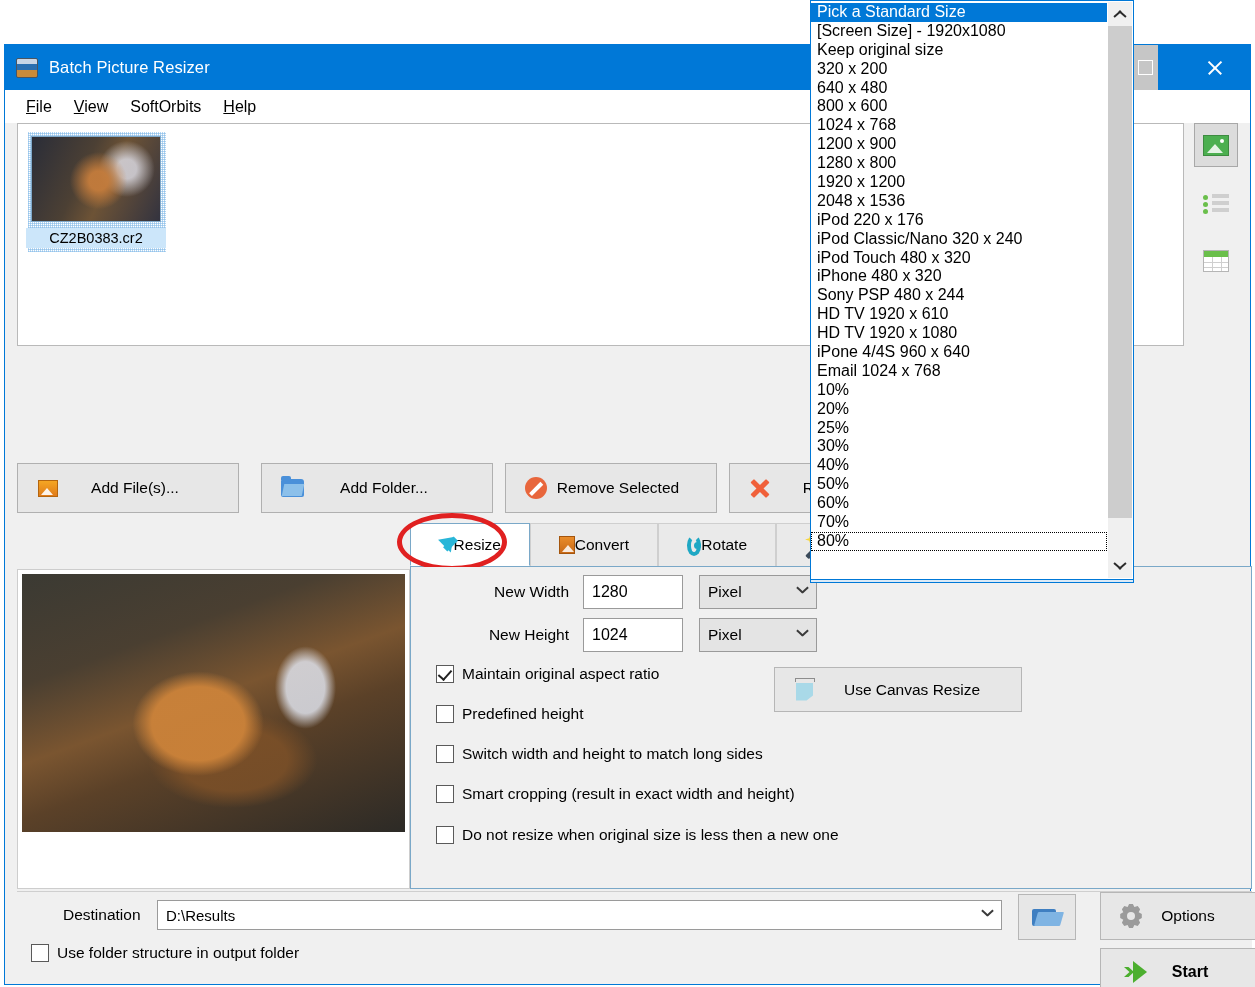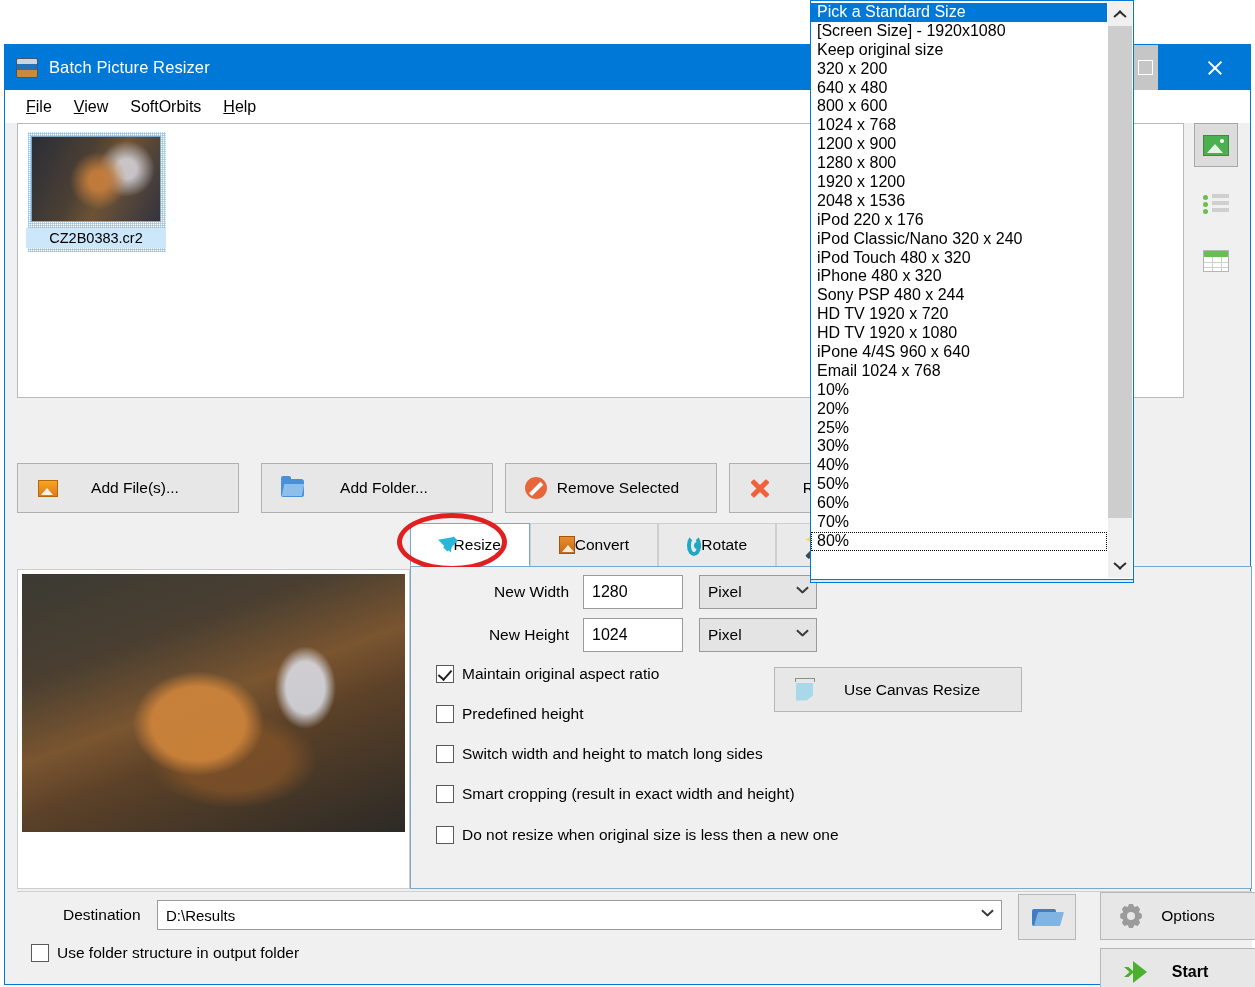--- a/index.html
+++ b/index.html
@@ -43,21 +43,21 @@
   #title-gap{position:absolute;right:92px;top:0;width:42px;height:45px;background:#c6c6c6;}
   #title-gap2{position:absolute;right:134px;top:0;width:134px;height:45px;background:#fff;}
 
   
   #menubar{height:33px;display:flex;align-items:center;padding-left:10px;background:#fff;}
   .menu-item{padding:3px 11px;font-size:16px;cursor:default;}
   .menu-item u{text-decoration:underline;}
 
   
   #filelist{
-    position:absolute;left:12px;top:78px;width:1167px;height:275px;
+    position:absolute;left:12px;top:78px;width:1167px;height:223px;
     background:#fff;border:1px solid #b9b9b9;box-sizing:border-box;
   }
   #thumb-cell{position:absolute;left:8px;top:8px;width:140px;height:125px;}
   #thumb-img{
     width:130px;height:86px;margin:4px auto 0;display:block;
     background:
       radial-gradient(circle at 52% 52%, rgba(196,124,60,.95) 0 12%, rgba(0,0,0,0) 36%),
       radial-gradient(circle at 74% 38%, rgba(225,225,235,.8) 0 9%, rgba(0,0,0,0) 26%),
       linear-gradient(115deg,#2a2d38 0%,#4c4034 40%,#6d5336 58%,#33333f 100%);
     border:1px solid #7fa8c9;box-sizing:border-box;position:relative;
@@ -465,21 +465,21 @@
       <div class="dd-item">1024 x 768</div>
       <div class="dd-item">1200 x 900</div>
       <div class="dd-item">1280 x 800</div>
       <div class="dd-item">1920 x 1200</div>
       <div class="dd-item">2048 x 1536</div>
       <div class="dd-item">iPod 220 x 176</div>
       <div class="dd-item">iPod Classic/Nano 320 x 240</div>
       <div class="dd-item">iPod Touch 480 x 320</div>
       <div class="dd-item">iPhone 480 x 320</div>
       <div class="dd-item">Sony PSP 480 x 244</div>
-      <div class="dd-item">HD TV 1920 x 720</div>
+      <div class="dd-item">HD TV 1920 x 610</div>
       <div class="dd-item">HD TV 1920 x 1080</div>
       <div class="dd-item">iPone 4/4S 960 x 640</div>
       <div class="dd-item">Email 1024 x 768</div>
       <div class="dd-item">10%</div>
       <div class="dd-item">20%</div>
       <div class="dd-item">25%</div>
       <div class="dd-item">30%</div>
       <div class="dd-item">40%</div>
       <div class="dd-item">50%</div>
       <div class="dd-item">60%</div>

